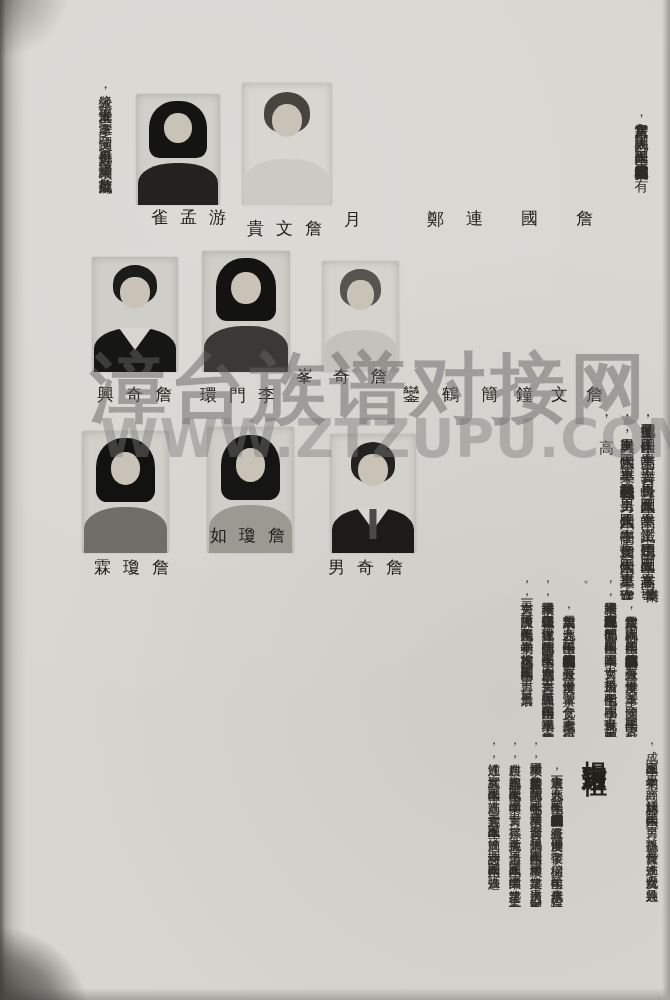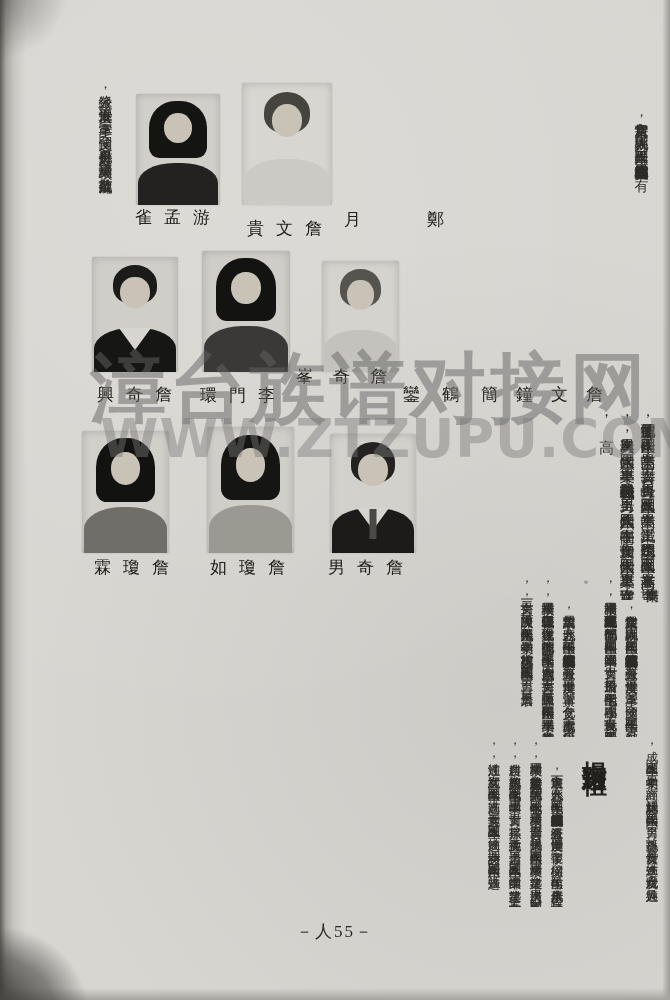--- a/index.html
+++ b/index.html
@@ -97,24 +97,25 @@
   <div class="photo p1 long-hair" style="left:136px;top:94px;width:84px;height:111px">
     <div class="hair"></div>
     <div class="face"></div>
     <div class="torso"></div>
   </div>
   <div class="photo p2" style="left:242px;top:83px;width:90px;height:122px">
     <div class="hair"></div>
     <div class="face"></div>
     <div class="torso"></div>
   </div>
-  <span class="cap" style="left:135px;top:206px">雀孟游</span>
+  <span class="cap" style="left:151px;top:206px">雀孟游</span>
   <span class="cap" style="left:247px;top:217px">貴文詹</span>
   <span class="cap" style="left:344px;top:208px">月</span>
   <span class="cap" style="left:427px;top:208px">鄭</span>
+  <span class="cap" style="left:466px;top:207px;letter-spacing:38px">連國詹</span>
 
   <div class="photo p3 suit" style="left:92px;top:257px;width:86px;height:115px">
     <div class="hair"></div>
     <div class="face"></div>
     <div class="torso"></div>
   </div>
   <div class="photo p4 long-hair" style="left:202px;top:251px;width:88px;height:121px">
     <div class="hair"></div>
     <div class="face"></div>
     <div class="torso"></div>
@@ -143,36 +144,35 @@
     <div class="hair"></div>
     <div class="face"></div>
     <div class="torso"></div>
   </div>
   <div class="photo p8 suit tie" style="left:330px;top:434px;width:86px;height:119px">
     <div class="hair"></div>
     <div class="face"></div>
     <div class="torso"></div>
   </div>
   <span class="cap" style="left:94px;top:556px">霖瓊詹</span>
-  <span class="cap" style="left:210px;top:556px">如瓊詹</span>
+  <span class="cap" style="left:210px;top:524px">如瓊詹</span>
   <span class="cap" style="left:328px;top:556px">男奇詹</span>
 
   <div class="vtext" id="bandA">
     <p>商畢業。</p>
     <p class="entry">詹文鐘宗親，桃園縣人，民國四一年生，祖籍福建省安溪縣積德鄉崇信里，有緣公派，安溪卅三世，彥字輩，父國連，民國十三年生，母鄭月，民國十五年生之三男，國校畢業，現任昱銘工業有限公司經理，德配簡鶴鑾，民國四二年生，國中畢業，育一男一女，長男潛瑜，民國七七年生，國小在學，長女珮琳，民國七五年生，國小在學。</p>
     <p class="entry">詹萬居宗親，台北縣人，民國十二年生，祖籍福建省安溪縣積德鄉崇信里，有緣公派，安溪卅三世，資字輩，父乞食，享壽七三歲，母簡鉗，享壽八一歲之次男，國校畢業，曾任職煤礦工，現退休在家，德配陳清香，民國十五年生，享壽六四歲，育三男二女，長男陳正順，民國卅四年生，國小畢業，長媳沈春花，民國四十年生，育二男一女，次男陳可庚，民國卅九年生，初中畢業，次媳楊寶英，民國四五年生，育三男，三男詹景</p>
   </div>
 
   <div class="vtext" id="bandB">
     <p>成，民國五一年生，初中畢業，經商，三媳林慧娟，民國六二年生，育一男，孫堯凱，長女月霞，適李姓，次女月娥，適吳姓。</p>
     <h2>揚宗耀祖</h2>
     <p class="entry">詹進丁宗親，台北縣人，民國十九年生，祖籍福建省安溪縣積德鄉崇信里，有緣公派，安溪卅四世，俊字輩，父樹欉，民前一年生，享年卅八歲，母陳豆，民國四年生之長男，國校畢業，自耕農兼建築業，德配吳阿雪，民國廿七年生，國校畢業，育三男四女，長男清賜，民國四六年生，國校畢業，建築業，次男清炎，民國五三年生，國中肆業，自耕農，次媳蔡美娘，民國五七年生，國中畢業，育一男一女，孫宗昇，孫女孟純。三男清金，民國五八年生，國中肆業，建築業，長女燕玉，民國四八年生，適江姓，次女麗紅，民國五十年生，適高姓，三女麗秀，民國五五年生，適簡姓，四女詩燕，民國六四年生，適張姓。</p>
   </div>
 
-  <div class="footer">－人55－</div>
 
   <div class="wm wm1">漳台族谱对接网</div>
   <div class="wm wm2">WWW.ZTZUPU.COM</div>
 
   <div class="edge-left"></div>
   <div class="edge-right"></div>
   <div class="edge-bottom"></div>
   <div class="corner-tl"></div>
   <div class="corner-bl"></div>
 

